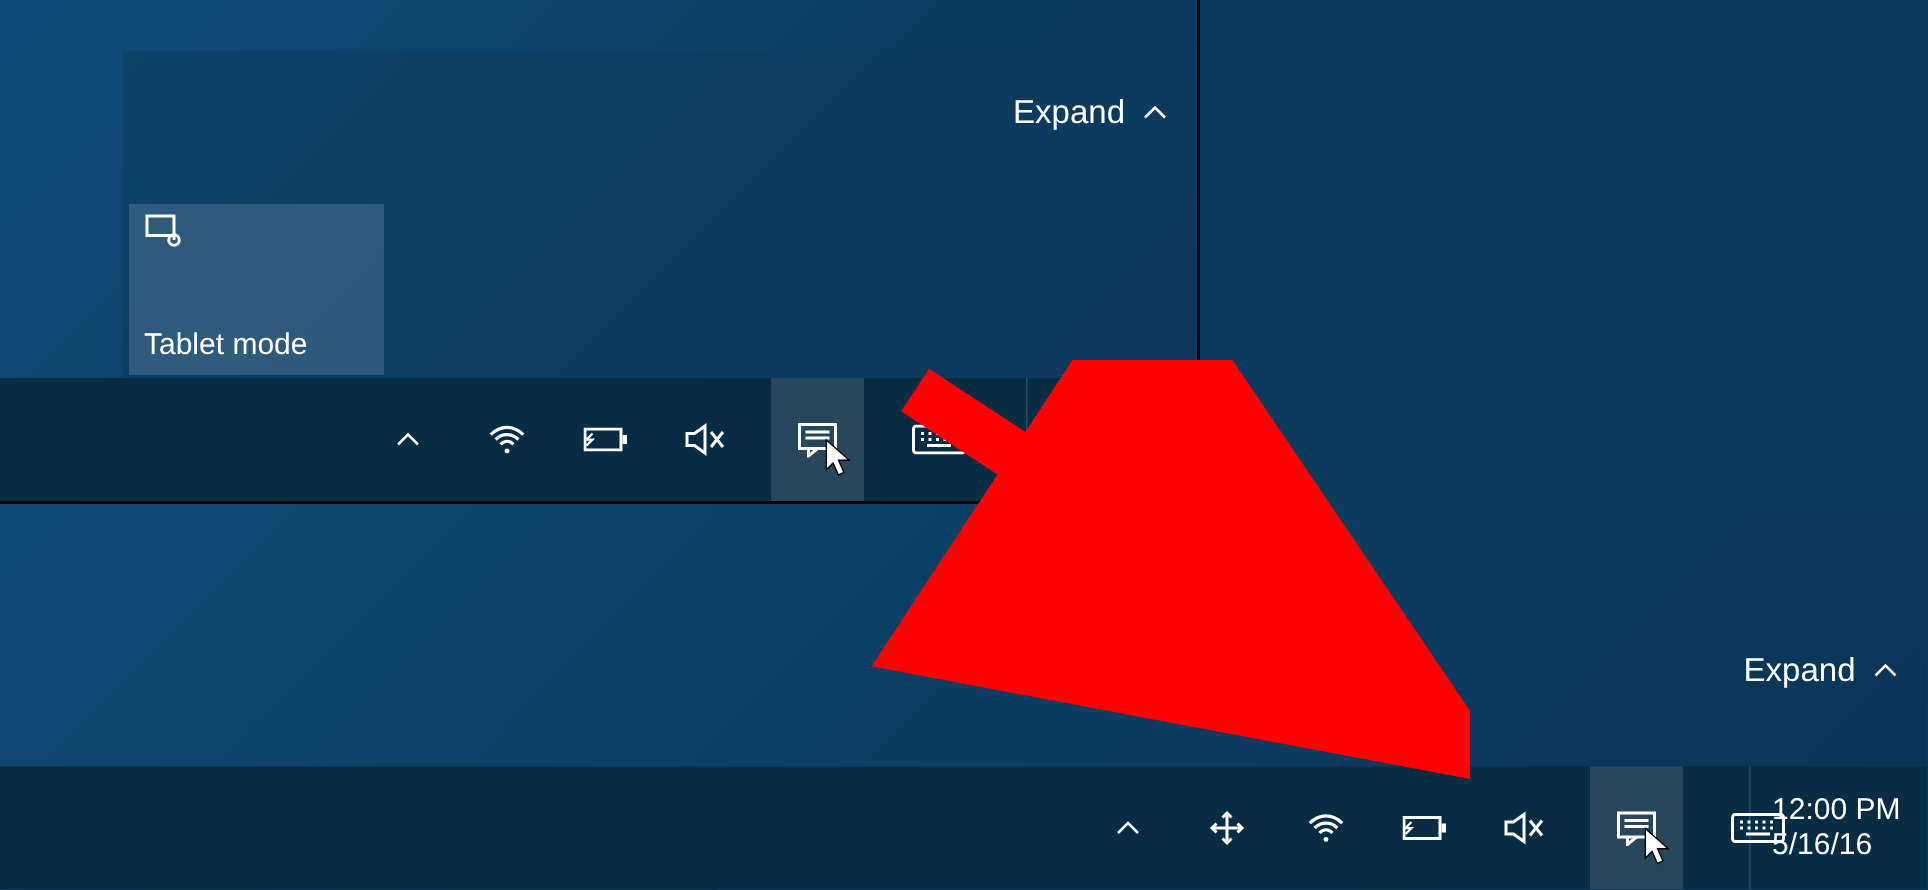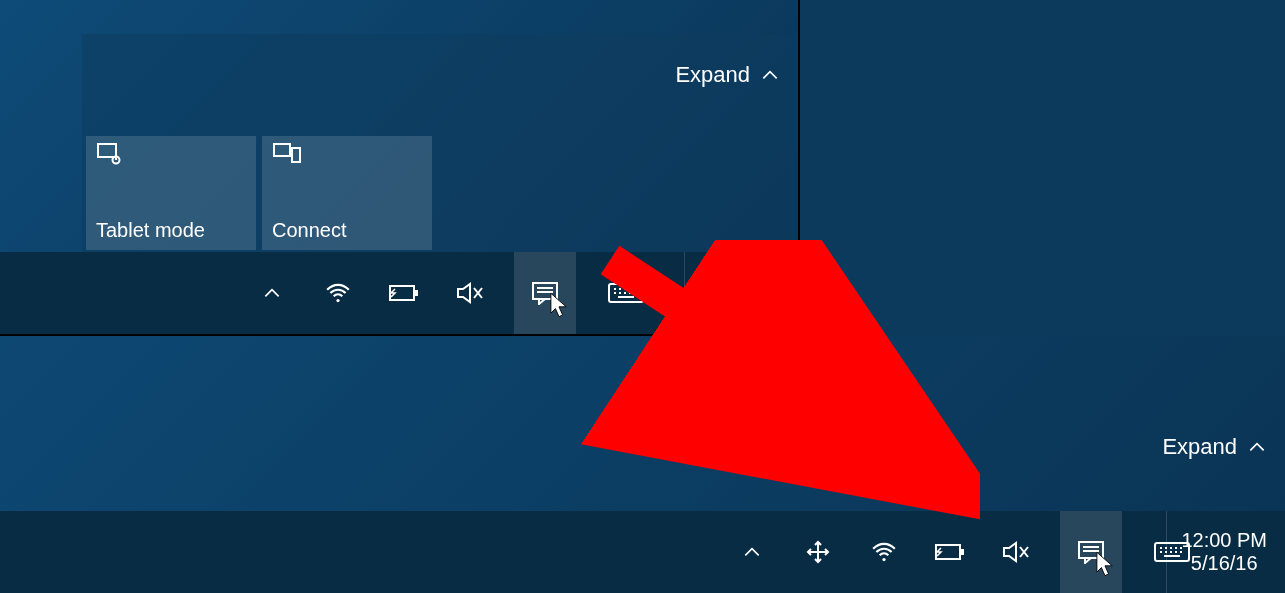--- a/index.html
+++ b/index.html
@@ -127,21 +127,21 @@
   }
   .tray-right {
     position:absolute;
     left:730px; top:0;
     height:82px;
     display:flex; align-items:center; gap:22px;
   }
   .clock-right {
     position:absolute; right:8px; top:0;
     height:82px;
-    display:flex; flex-direction:column; justify-content:center; align-items:center;
+    display:flex; flex-direction:column; justify-content:center; align-items:flex-start;
     font-size:20px;
     padding-right:10px;
     border-left:1px solid rgba(255,255,255,0.15);
     padding-left:14px;
   }
   
   .arrow {
     position:absolute;
     left:580px; top:240px;
     width:400px; height:280px;
@@ -242,28 +242,20 @@
     </div>
     <div class="tiles">
       <div class="tile">
         <span class="icon">
             <svg width="28" height="24">
               <use href="#tablet"></use>
             </svg>
           </span>
         <span class="label">Tablet mode</span>
       </div>
-      <div class="tile">
-        <span class="icon">
-            <svg width="30" height="22">
-              <use href="#connect"></use>
-            </svg>
-          </span>
-        <span class="label">Connect</span>
-      </div>
     </div>
   </div>
 
   <div class="taskbar-left">
     <div class="tray-left">
       <div class="tray-btn">
           <svg width="20" height="20">
             <use href="#chev-up"></use>
           </svg>
         </div>

